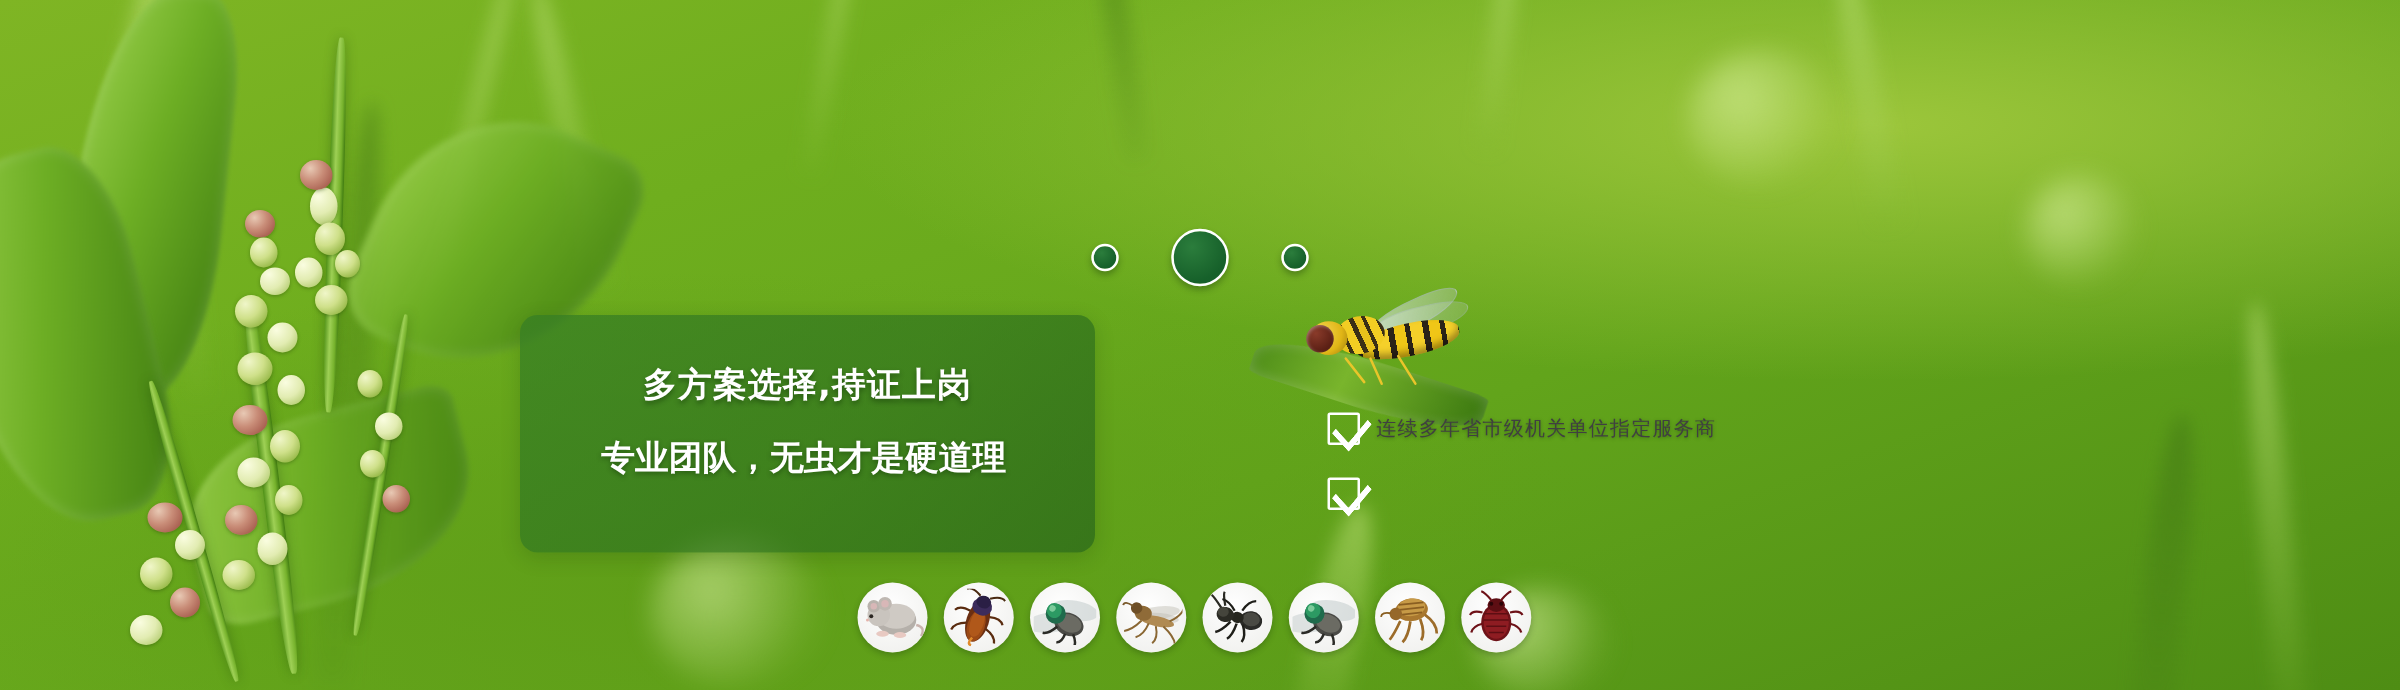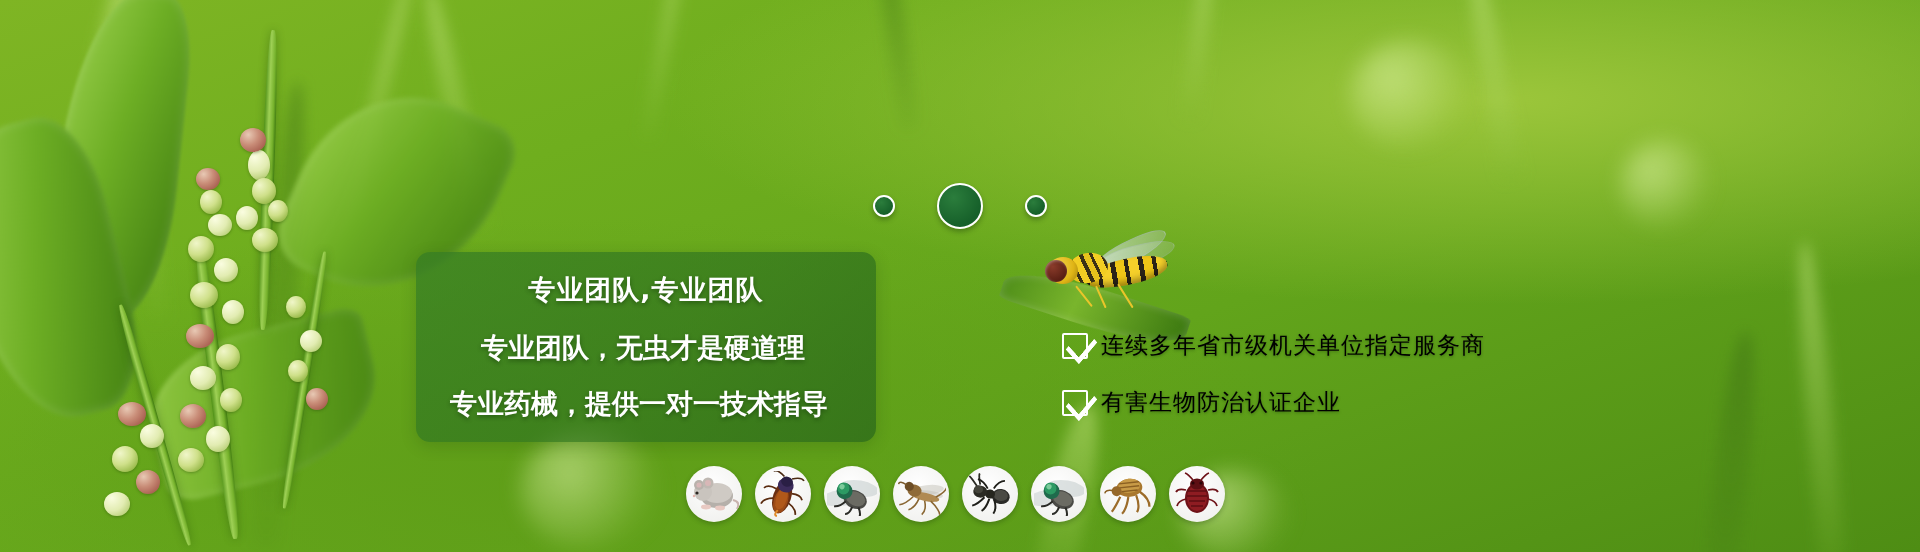--- a/index.html
+++ b/index.html
@@ -177,21 +177,21 @@
     border-radius:2px;
   }
   .check-box::after {
     content:""; position:absolute;
     left:3px; top:1px; width:24px; height:15px;
     border-left:5px solid #ffffff; border-bottom:5px solid #ffffff;
     transform:rotate(-50deg) skewX(-8deg);
     border-radius:1px;
   }
   .check-text {
-    color:#000000; font-size:23px; letter-spacing:1px;
+    color:#404040; font-size:16px; letter-spacing:1px;
     font-family:"DejaVu Sans","Liberation Sans",sans-serif;
     text-shadow:0 1px 3px rgba(10,40,5,.4);
     white-space:nowrap;
   }
 
   
   .pests {
     position:absolute; left:686px; top:466px;
     display:flex; gap:13px;
   }
@@ -273,23 +273,22 @@
   </div>
 
 
   <div class="dots">
     <span class="dot sm"></span>
     <span class="dot lg"></span>
     <span class="dot sm"></span>
   </div>
 
   <div class="panel">
-    <div class="line l1">专业团队,专业团队</div>
+    <div class="line l1">多方案选择,持证上岗</div>
     <div class="line l2">专业团队，无虫才是硬道理</div>
-    <div class="line l3">专业药械，提供一对一技术指导</div>
   </div>
 
   <div class="fly-leaf"></div>
   <div class="hoverfly">
     <div class="hf-wing w1"></div>
     <div class="hf-wing w2"></div>
     <div class="hf-abdomen"></div>
     <div class="hf-thorax"></div>
     <div class="hf-head"></div>
     <div class="hf-eye"></div>
@@ -298,21 +297,20 @@
     <div class="hf-leg" style="left:78px; top:40px; width:28px; transform:rotate(58deg);"></div>
   </div>
 
   <div class="checks">
     <div class="check-row">
       <span class="check-box"></span>
       <span class="check-text">连续多年省市级机关单位指定服务商</span>
     </div>
     <div class="check-row">
       <span class="check-box"></span>
-      <span class="check-text">有害生物防治认证企业</span>
     </div>
   </div>
 
   <div class="pests">
 
     <div class="pest">
       <svg width="50" height="40" viewBox="0 0 50 40">
         <ellipse cx="28" cy="22" rx="16" ry="12" fill="#b5b0aa"></ellipse>
         <ellipse cx="28" cy="19" rx="15" ry="10" fill="#cfcac4"></ellipse>
         <circle cx="14" cy="18" r="9" fill="#c9c4be"></circle>

